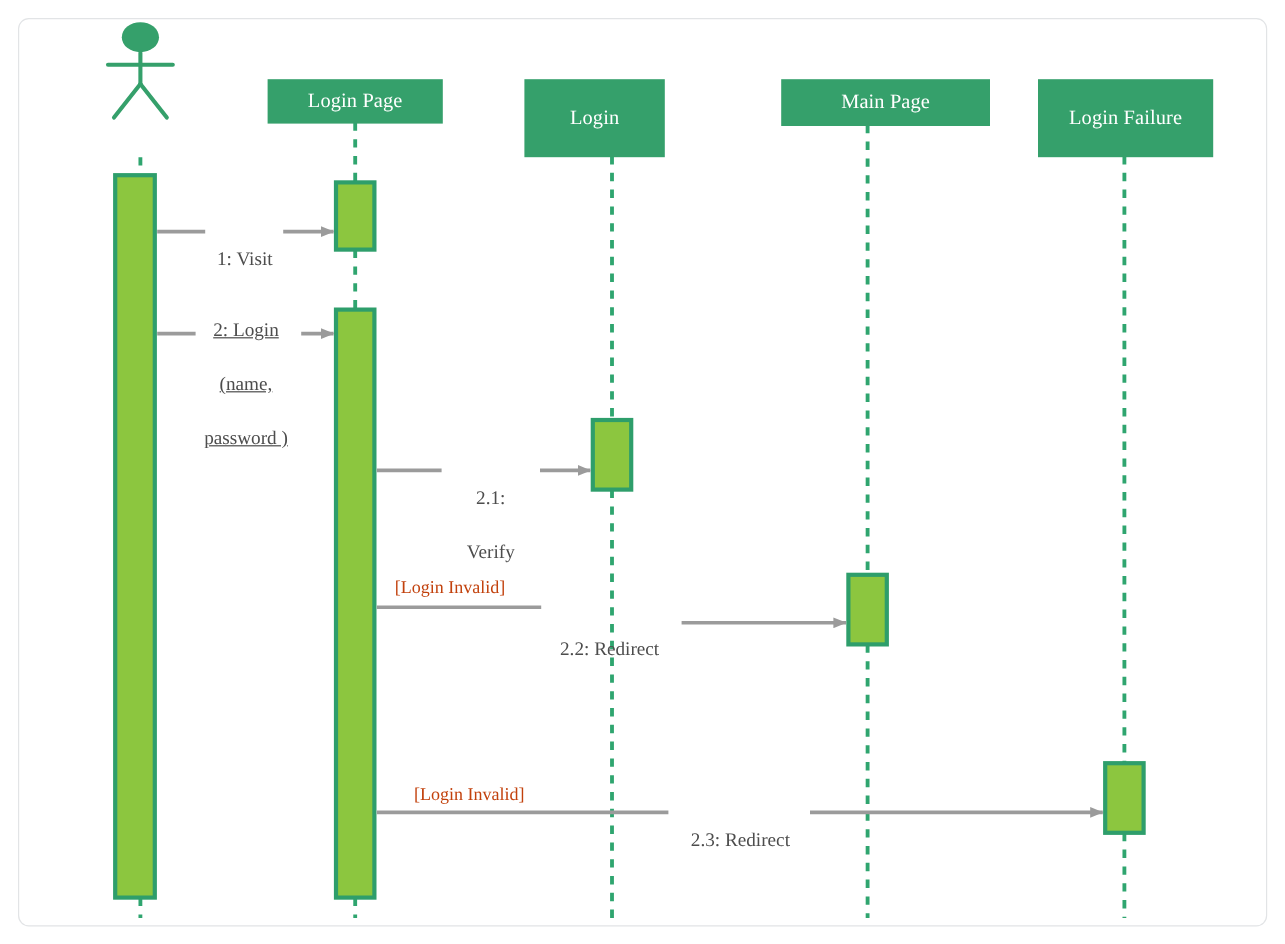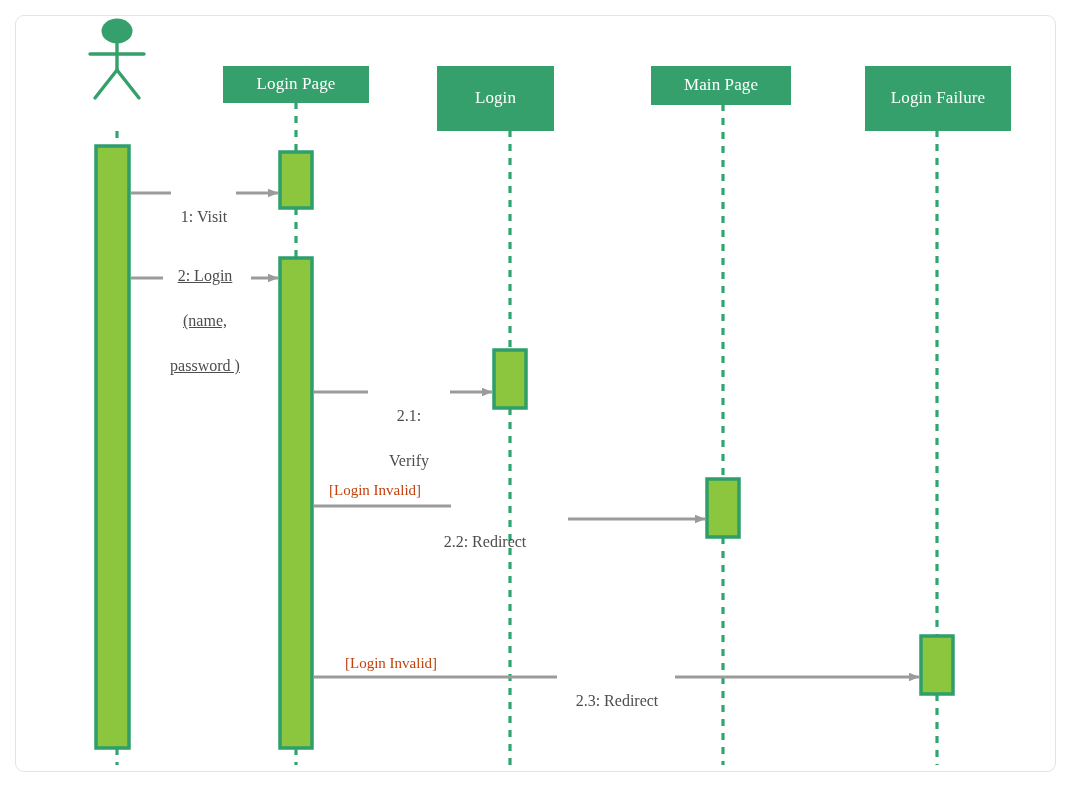--- a/index.html
+++ b/index.html
@@ -148,21 +148,21 @@
   </svg>
 
   <div class="head-box" style="left:223px; top:66px; width:146px; height:37px;">
     <span>Login Page</span>
   </div>
 
   <div class="head-box" style="left:437px; top:66px; width:117px; height:65px; flex-direction:column; justify-content:center;">
     <span>Login</span>
   </div>
 
-  <div class="head-box" style="left:651px; top:66px; width:140px; height:39px;">
+  <div class="head-box" style="left:651px; top:66px; width:174px; height:39px;">
     <span>Main Page</span>
   </div>
 
   <div class="head-box" style="left:865px; top:66px; width:146px; height:65px; flex-direction:row; justify-content:center;">
     <span>Login Failure</span>
   </div>
 
   <div class="msg-label" style="left:171px; top:184px; width:66px;">
     <span>1: Visit</span>
   </div>
@@ -174,21 +174,21 @@
   </div>
 
   <div class="msg-label" style="left:368px; top:383px; width:82px;">
     <div>2.1:</div>
     <div>Verify</div>
   </div>
 
   <div class="guard-label" style="left:329px; top:482px;">
     <span>[Login Invalid]</span>
   </div>
-  <div class="msg-label" style="left:428px; top:509px; width:114px;">
+  <div class="msg-label" style="left:451px; top:509px; width:114px;">
     <span>2.2:  Redirect</span>
   </div>
 
   <div class="guard-label" style="left:345px; top:655px;">
     <span>[Login Invalid]</span>
   </div>
   <div class="msg-label" style="left:560px; top:668px; width:114px;">
     <span>2.3: Redirect</span>
   </div>
 

